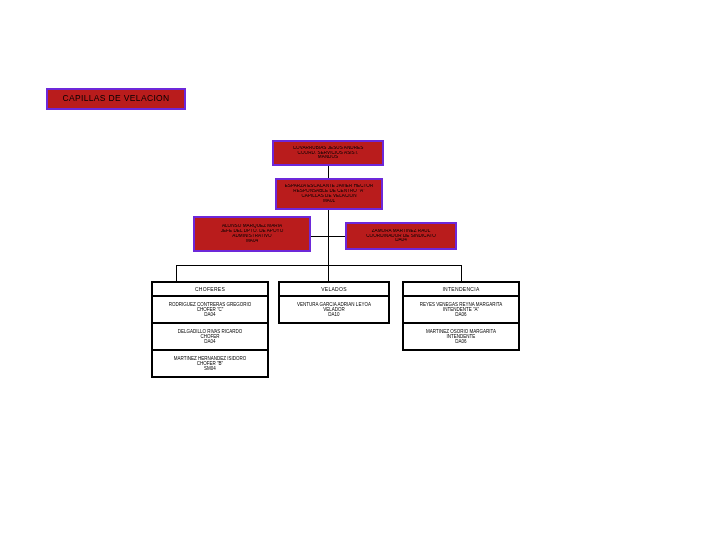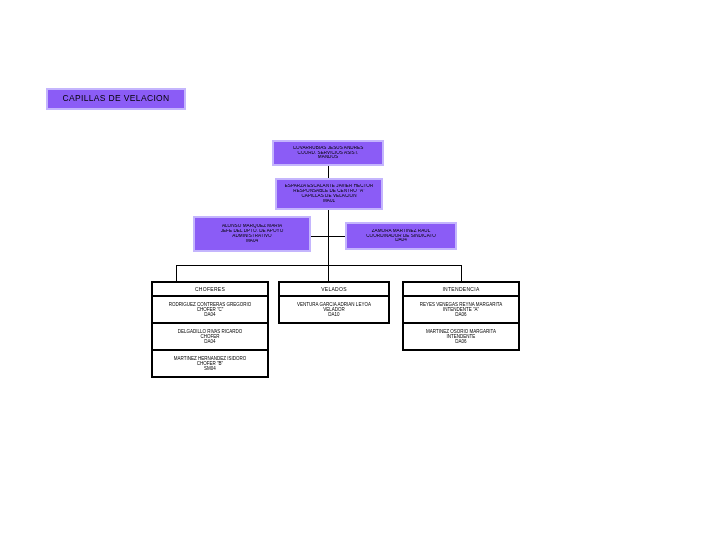--- a/index.html
+++ b/index.html
@@ -21,22 +21,22 @@
     position: absolute;
     left: 0; top: 0;
     width: 720px; height: 540px;
     background: #ffffff;
   }
 
   
   .box {
     position: absolute;
     box-sizing: border-box;
-    border: 2px solid #c4b5fd;
-    background: #8b5cf6;
+    border: 2px solid #6d28d9;
+    background: #b91c1c;
     display: flex;
     flex-direction: column;
     align-items: center;
     justify-content: center;
     text-align: center;
     z-index: 3;
   }
   .box .ln {
     display: block;
     width: 100%;

